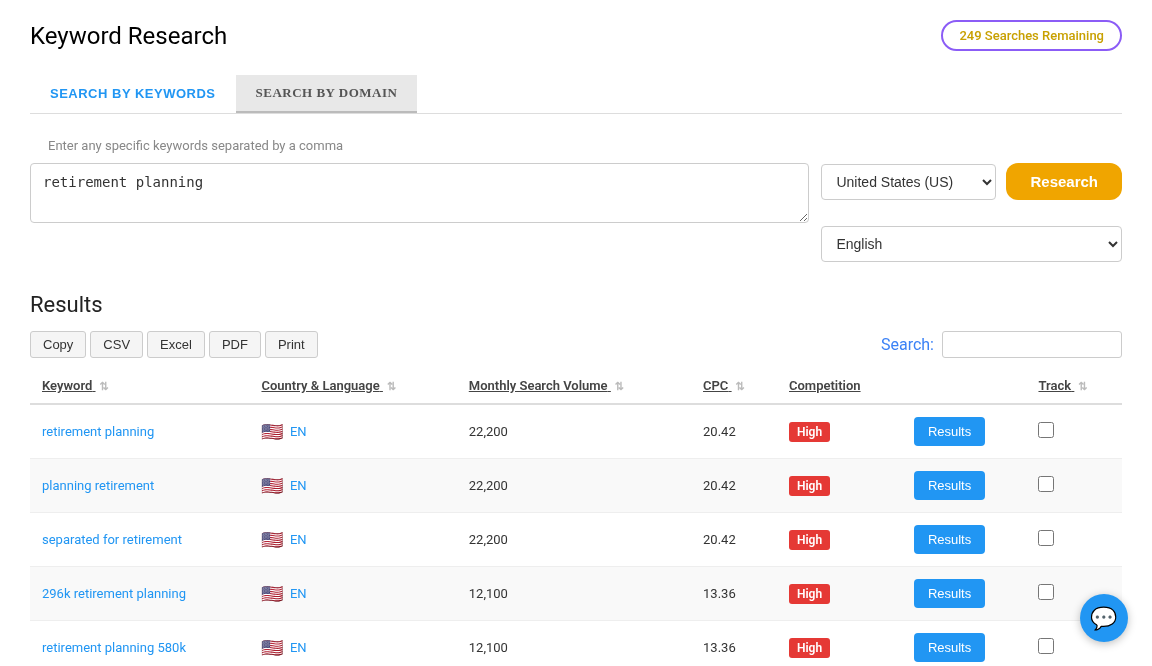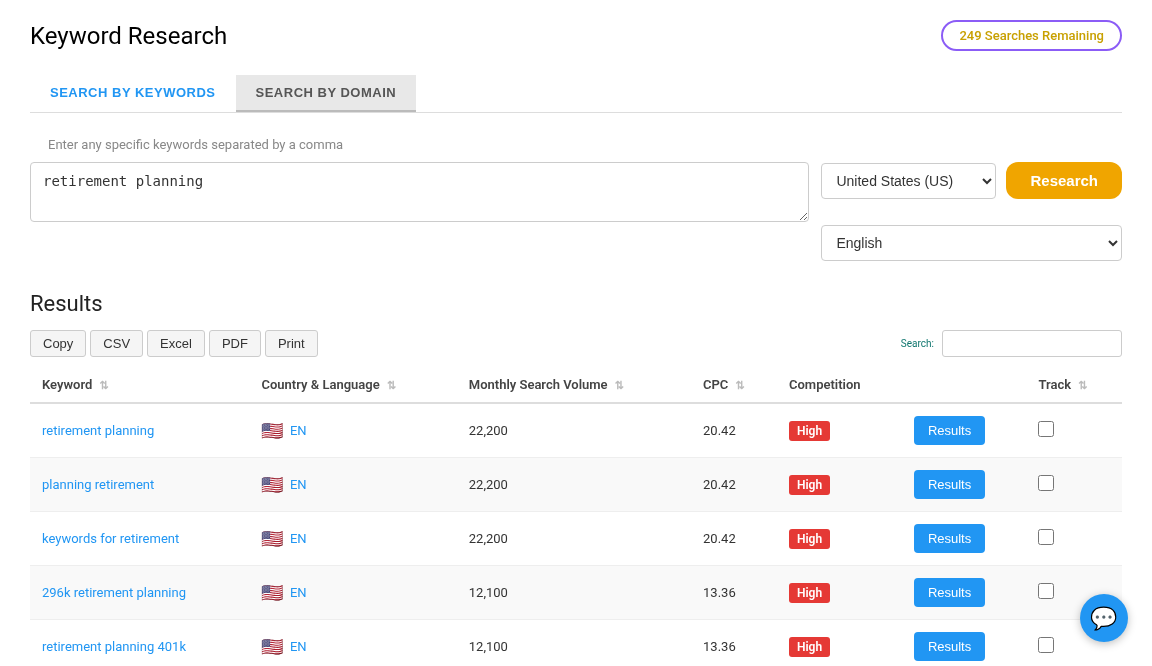--- a/index.html
+++ b/index.html
@@ -49,20 +49,21 @@
       color: #2196f3;
       border: none;
       background: transparent;
       text-transform: uppercase;
       border-bottom: 2px solid transparent;
     }
     .tab.active {
       background: #e8e8e8;
       color: #555;
       border-bottom: 2px solid #bbb;
+      font-family: Liberation Serif, serif;
     }
     .tab:not(.active) {
       border-bottom: 2px solid transparent;
     }
     .search-hint {
       color: #888;
       font-size: 13px;
       margin-bottom: 10px;
       margin-left: 18px;
     }
@@ -139,22 +140,22 @@
       font-size: 13px;
       cursor: pointer;
       color: #333;
     }
     .search-box-row {
       display: flex;
       align-items: center;
       gap: 8px;
     }
     .search-label {
-      color: #0f766e;
-      font-size: 10px;
+      color: #3b82f6;
+      font-size: 16px;
     }
     .table-search-input {
       border: 1px solid #ccc;
       border-radius: 3px;
       padding: 5px 10px;
       font-size: 13px;
       width: 180px;
     }
     .results-table {
       width: 100%;
@@ -162,20 +163,21 @@
       font-size: 13px;
     }
     .results-table th {
       text-align: left;
       padding: 10px 12px;
       border-bottom: 2px solid #ddd;
       color: #444;
       font-weight: 600;
       white-space: nowrap;
       background: #fff;
+      text-decoration: underline;
     }
     .results-table th .sort-icon {
       display: inline-block;
       margin-left: 4px;
       color: #bbb;
       font-size: 11px;
     }
     .results-table td {
       padding: 12px 12px;
       border-bottom: 1px solid #eee;
@@ -368,21 +370,21 @@
       </td>
       <td>
         <button class="results-btn">Results</button>
       </td>
       <td>
         <input type="checkbox" class="track-checkbox" style="">
       </td>
     </tr>
           <tr>
       <td>
-        <a class="keyword-link" href="#">keywords for retirement</a>
+        <a class="keyword-link" href="#">separated for retirement</a>
       </td>
       <td>
         <div class="flag-cell">
           <span class="flag-emoji">🇺🇸</span>
           <span class="lang-code">EN</span>
         </div>
       </td>
       <td>22,200</td>
       <td>20.42</td>
       <td>
@@ -412,21 +414,21 @@
       </td>
       <td>
         <button class="results-btn">Results</button>
       </td>
       <td>
         <input type="checkbox" class="track-checkbox" style="">
       </td>
     </tr>
           <tr>
       <td>
-        <a class="keyword-link" href="#">retirement planning 401k</a>
+        <a class="keyword-link" href="#">retirement planning 580k</a>
       </td>
       <td>
         <div class="flag-cell">
           <span class="flag-emoji">🇺🇸</span>
           <span class="lang-code">EN</span>
         </div>
       </td>
       <td>12,100</td>
       <td>13.36</td>
       <td>

